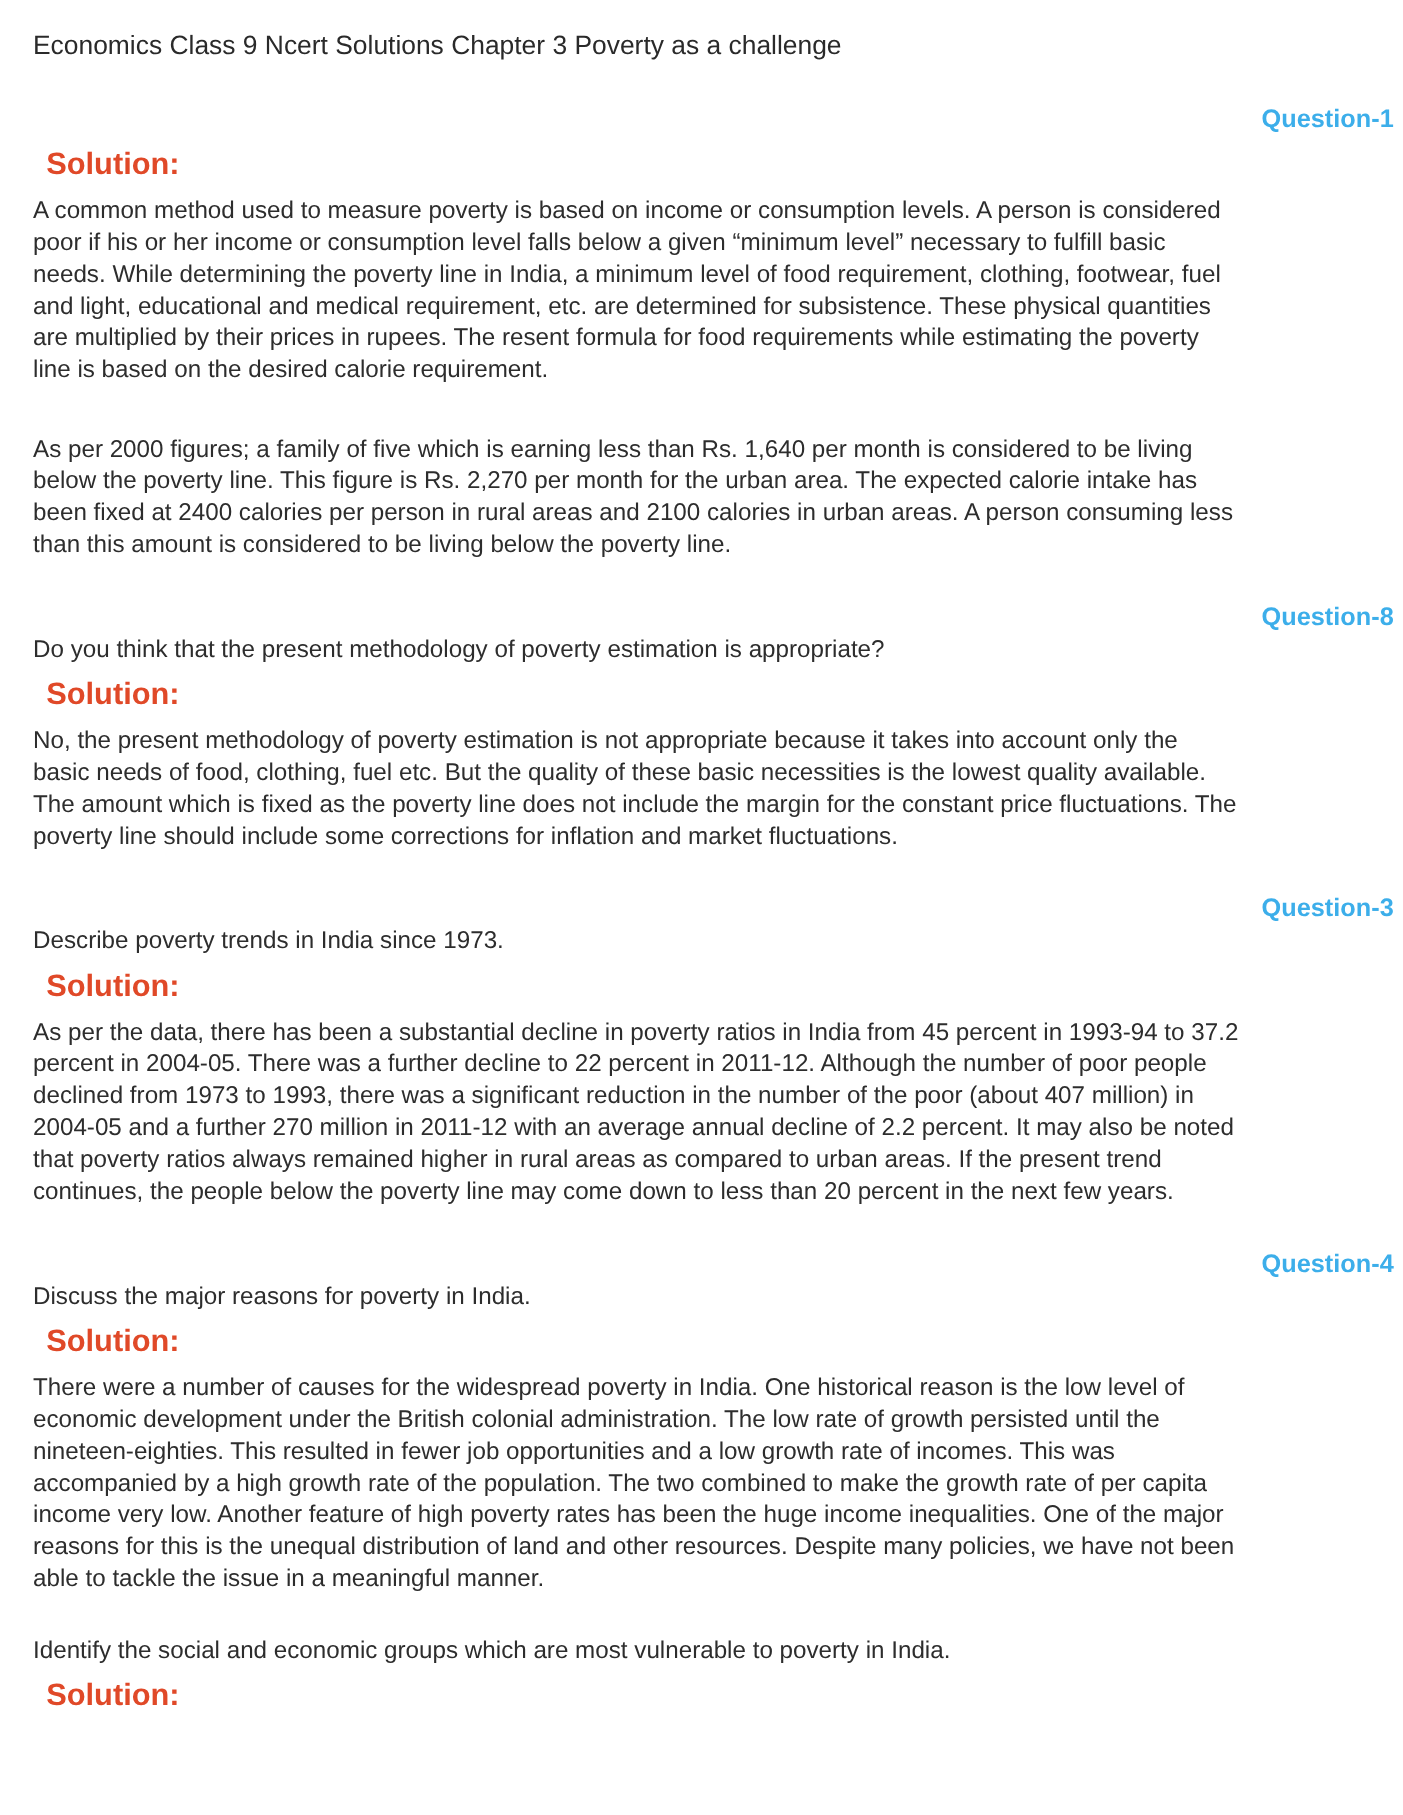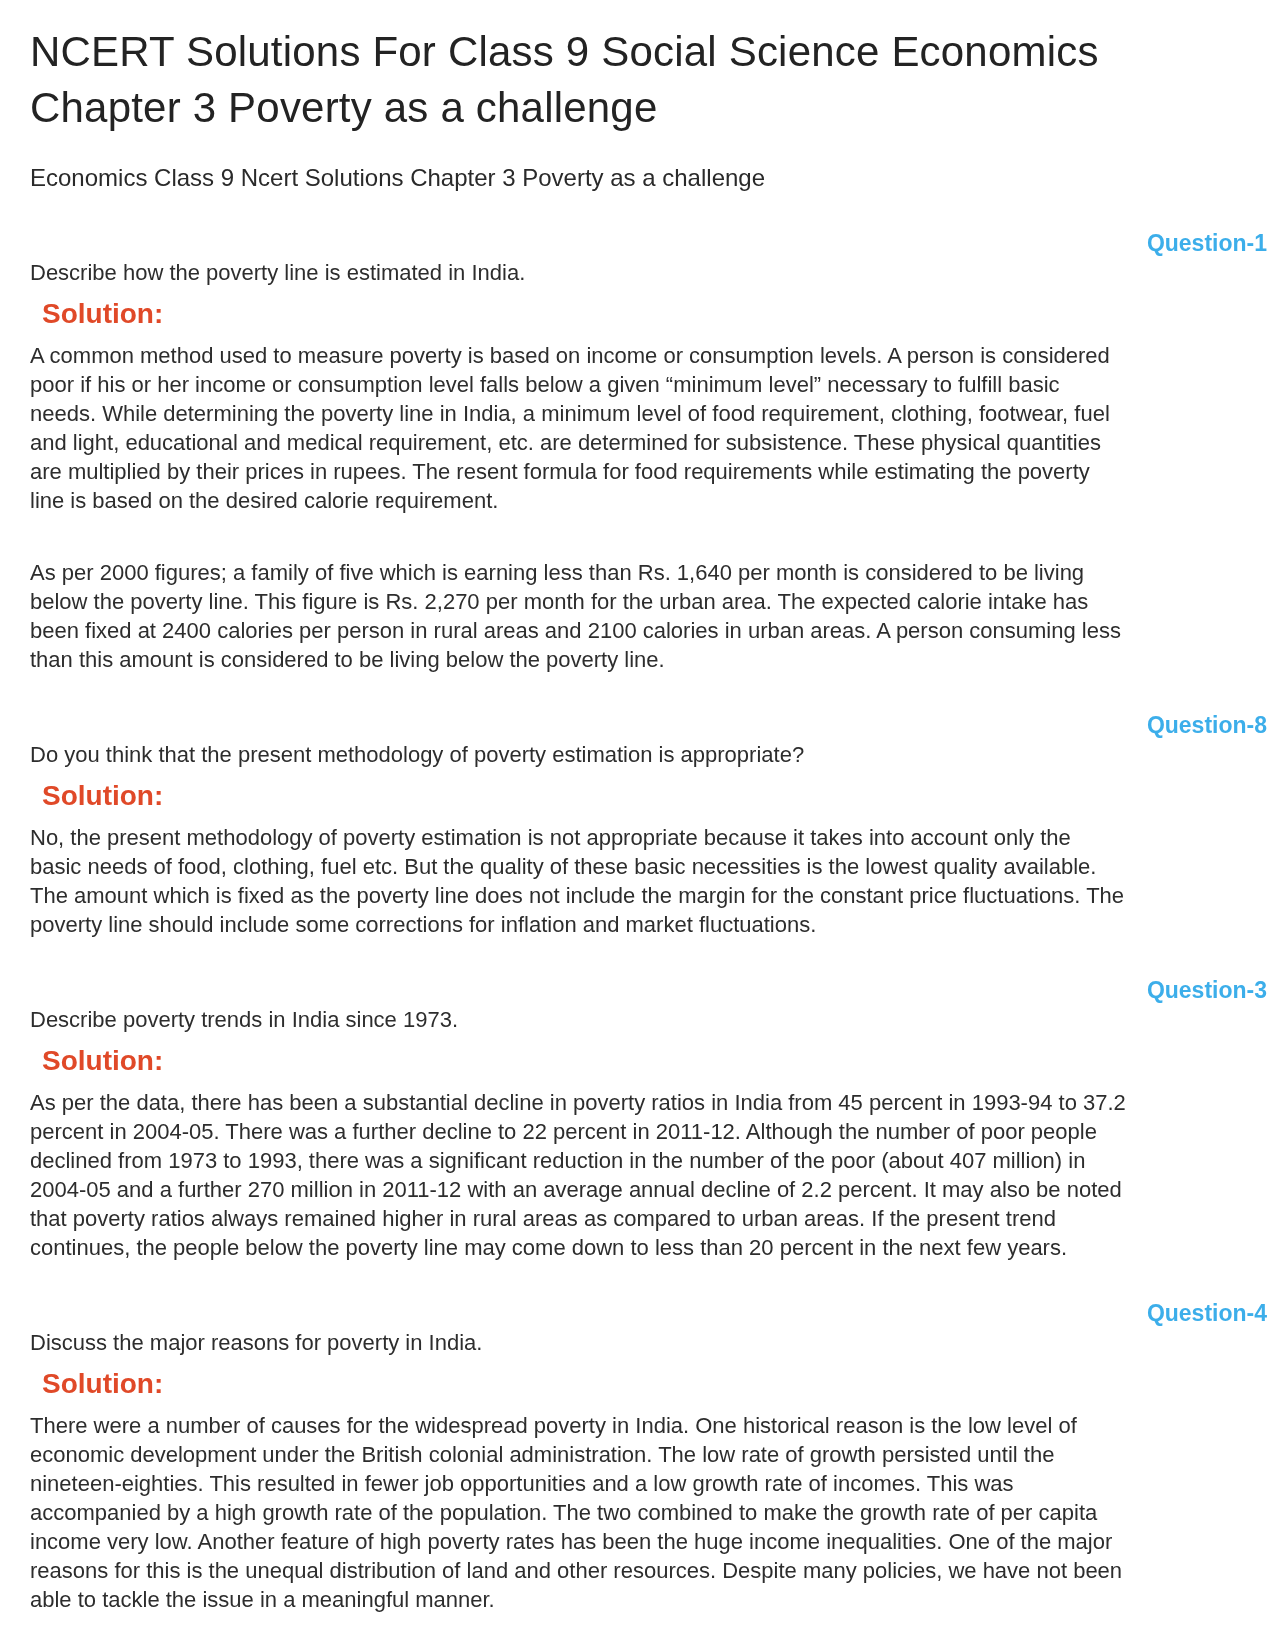--- a/index.html
+++ b/index.html
@@ -61,27 +61,24 @@
     line-height: 29px;
     margin: 0;
     white-space: pre-line;
   }
   .sol-text + .sol-text { margin-top: 43px; }
 </style>
 </head>
 <body style="--question-blue: #3caeea; --solution-red: #e04928; --text-color: #2d2d2d;">
 
 <main>
-  <h1>NCERT Solutions For Class 9 Social Science Economics
-Chapter 3 Poverty as a challenge</h1>
   <h2>Economics Class 9 Ncert Solutions Chapter 3 Poverty as a challenge</h2>
   <section id="questions">
   <article class="question-block">
     <h3 class="q-number">Question-1</h3>
-    <p class="q-text">Describe how the poverty line is estimated in India.</p>
     <h4 class="sol-label">Solution:</h4>
     <div class="sol-paragraphs">
           <p class="sol-text">A common method used to measure poverty is based on income or consumption levels. A person is considered
 poor if his or her income or consumption level falls below a given “minimum level” necessary to fulfill basic
 needs. While determining the poverty line in India, a minimum level of food requirement, clothing, footwear, fuel
 and light, educational and medical requirement, etc. are determined for subsistence. These physical quantities
 are multiplied by their prices in rupees. The resent formula for food requirements while estimating the poverty
 line is based on the desired calorie requirement.</p>
           <p class="sol-text">As per 2000 figures; a family of five which is earning less than Rs. 1,640 per month is considered to be living
 below the poverty line. This figure is Rs. 2,270 per month for the urban area. The expected calorie intake has

